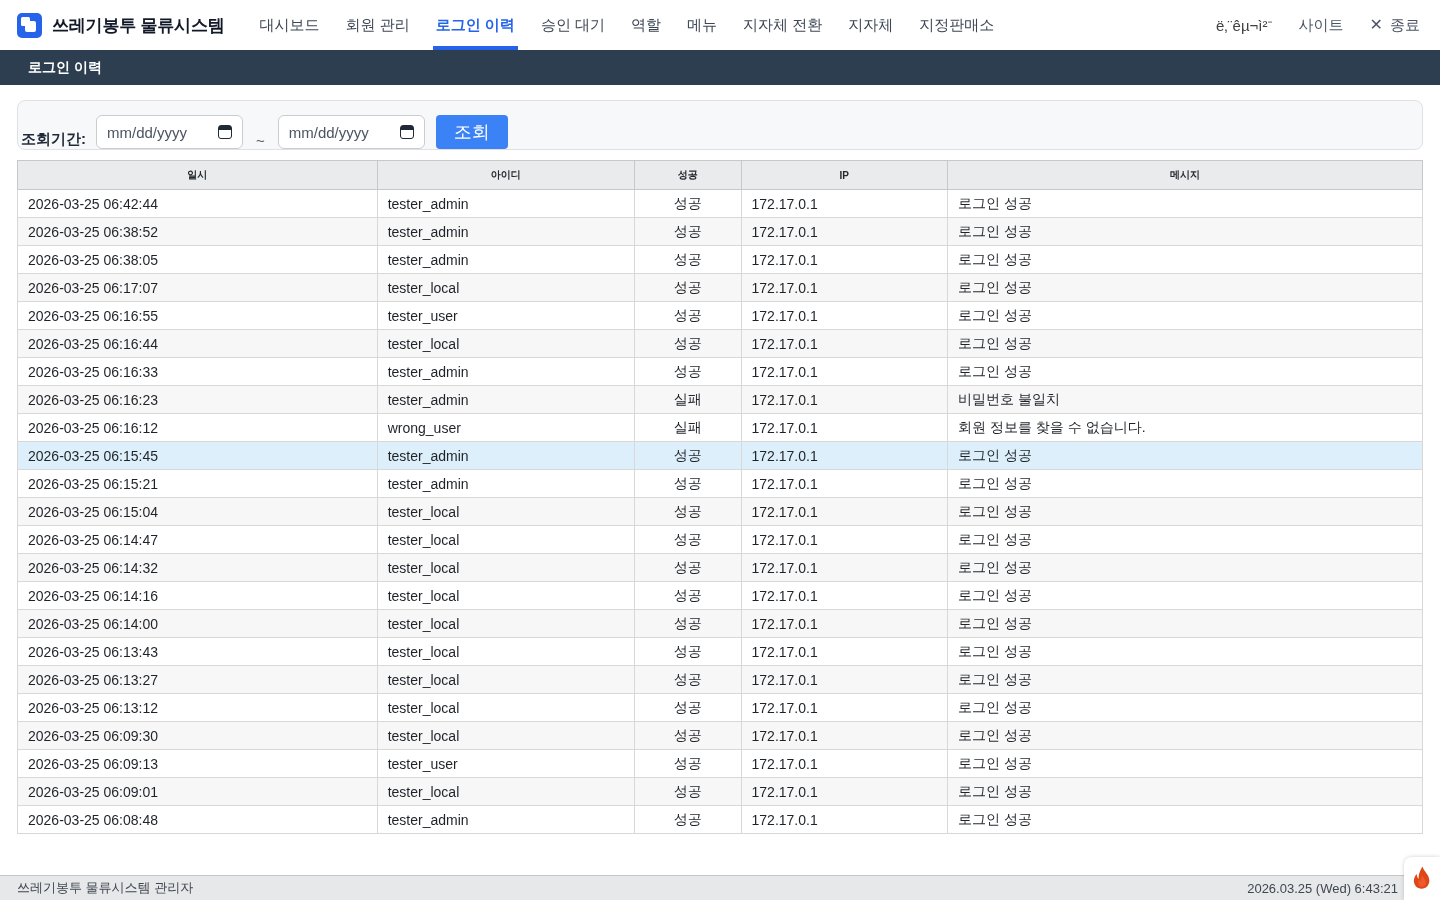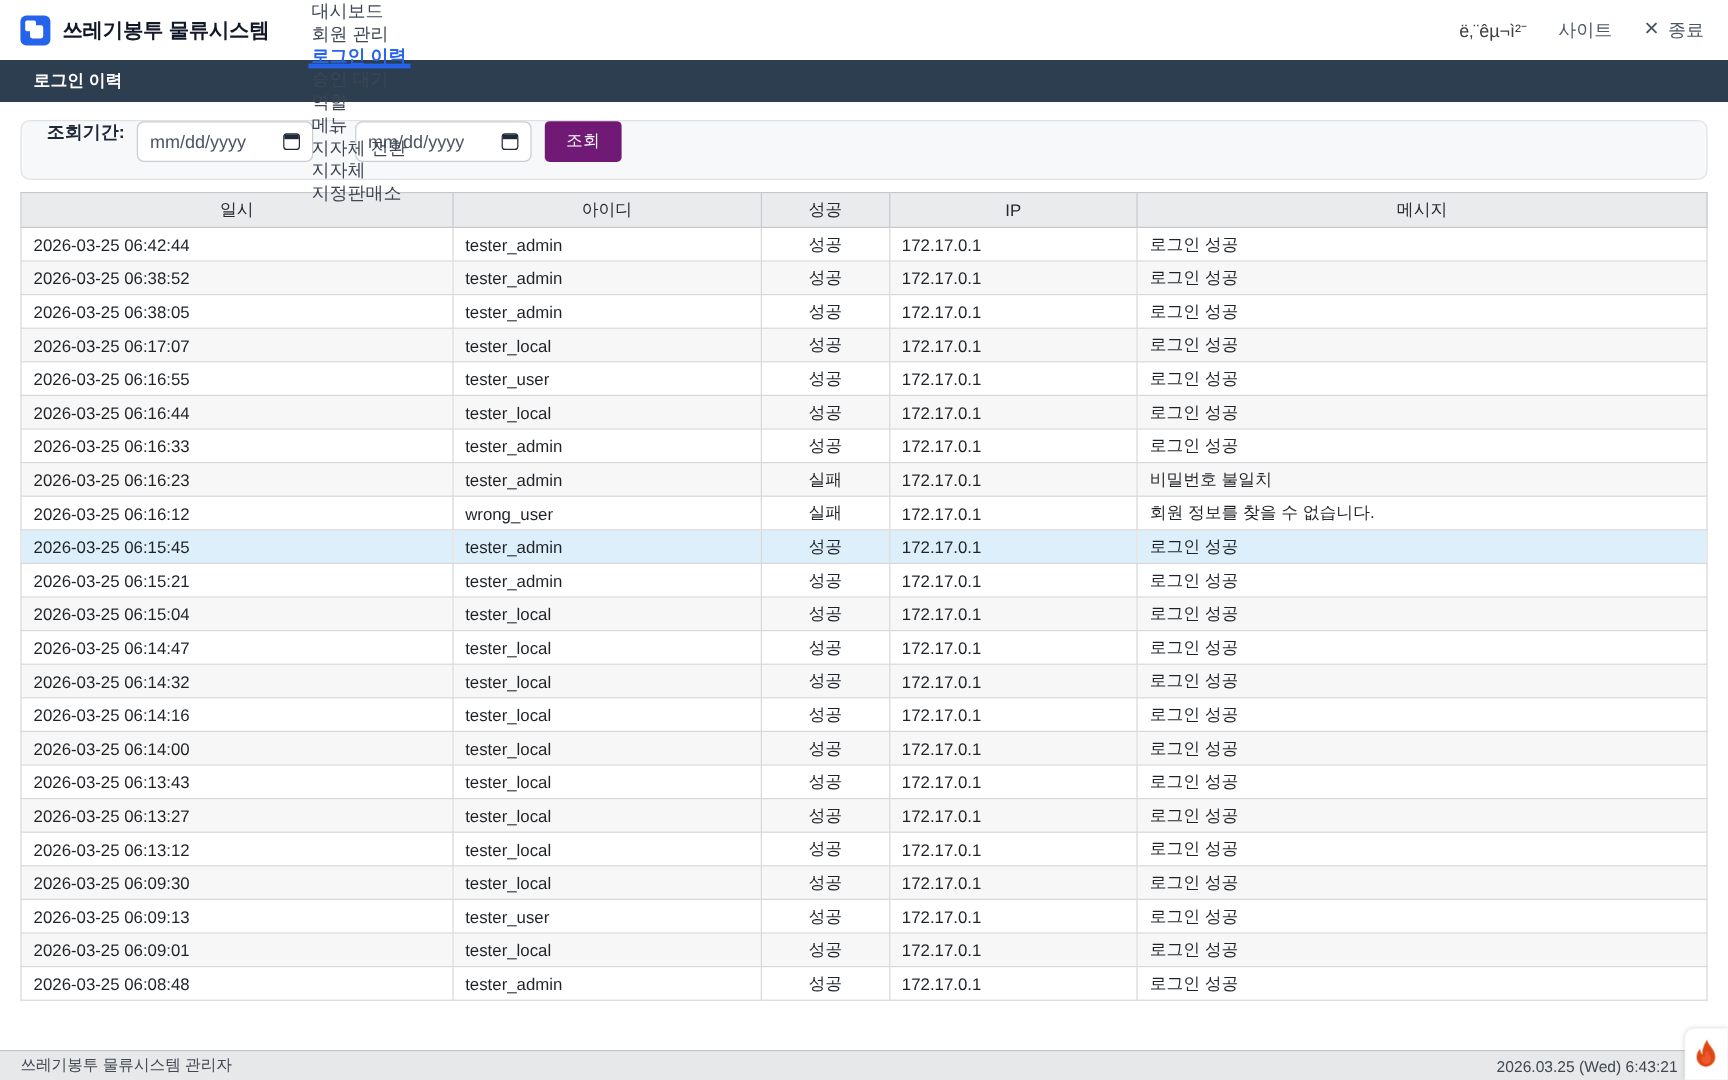--- a/index.html
+++ b/index.html
@@ -10,59 +10,59 @@
   .topnav { height:50px; background:#fff; display:flex; align-items:center;
             padding:0 20px 0 17px; }
   .brand { display:flex; align-items:center; gap:10px; margin-right:22px; }
   .logo { width:25px; height:25px; background:#2563eb; border-radius:5px;
           position:relative; flex:0 0 auto; }
   .logo::before { content:""; position:absolute; left:4px; top:4px; width:9px; height:9px;
                   background:#fff; border-radius:1.5px; }
   .logo::after { content:""; position:absolute; left:8px; top:8px; width:11px; height:11px;
                  background:#fff; border-radius:2px; }
   .brand-title { font-size:17px; font-weight:700; color:#111827; letter-spacing:-0.2px; }
-  .nav-items { display:flex; align-items:stretch; height:50px;flex-direction:column; }
+  .nav-items { display:flex; align-items:stretch; height:50px; }
   .nav-item { display:flex; align-items:center; padding:0 13px; font-size:15px;
               color:#3d4654; cursor:pointer; position:relative; white-space:nowrap; }
   .nav-item.active { color:#2563eb; font-weight:700; }
   .nav-item.active::after { content:""; position:absolute; left:10px; right:10px;
                             bottom:0; height:4px; background:#2563eb; }
   .nav-right { margin-left:auto; display:flex; align-items:center; gap:26px; }
   .nav-user { font-size:15px; color:#404040; }
   .nav-site { font-size:15px; color:#4b5563; cursor:pointer; }
   .nav-logout { display:flex; align-items:center; gap:7px; font-size:15px;
                 color:#4b5563; cursor:pointer; }
   .x-icon { font-size:16px; color:#4b5563; line-height:1; }
 
   
   .titlebar { height:35px; background:#2d3e50; color:#fff; display:flex;
               align-items:center; padding:0 28px; font-size:14px; font-weight:700; }
 
   
   .filter-card { margin:15px 17px 10px 17px; height:50px; background:#f7f8fa;
                  border:1px solid #dfe1e5; border-radius:8px; display:flex;
-                 align-items:flex-start; padding:0 21px; gap:10px; }
+                 align-items:flex-end; padding:0 3px; gap:10px; }
   .filter-label { font-size:15px; font-weight:700; color:#1f2937; }
   .date-input { width:147px; height:34px; background:#fff; border:1px solid #c9cdd2;
                 border-radius:6px; display:flex; align-items:center;
                 padding:0 10px; gap:8px; cursor:text; }
   .date-text { font-size:15px; color:#4b5563; flex:1; }
   .cal-icon { width:14px; height:14px; border:1.7px solid #1f2937; border-radius:3px;
               position:relative; flex:0 0 auto; }
   .cal-icon::before { content:""; position:absolute; top:0px; left:0px; right:0px;
                       height:4px; background:#1f2937; }
   .tilde { font-size:15px; color:#4b5563; margin:0 3px; }
-  .search-btn { height:34px; margin-left:1px; padding:0 18px; background:#701a75;
-                color:#fff; border:none; border-radius:4px; font-size:14px;
+  .search-btn { height:34px; margin-left:1px; padding:0 18px; background:#3b82f6;
+                color:#fff; border:none; border-radius:4px; font-size:18px;
                 cursor:pointer; font-family:Liberation Serif, serif; }
 
   
   .table-wrap { margin:0 17px; }
   table { width:100%; border-collapse:collapse; table-layout:fixed; }
-  th { background:#e9ebed; border:1px solid #c6c9cc; font-size:14px; font-weight:400;
+  th { background:#e9ebed; border:1px solid #c6c9cc; font-size:10px; font-weight:700;
        color:#24292f; height:29px; text-align:center; }
   td { border:1px solid #d8d8d8; font-size:14px; color:#1f2328; height:28px;
        padding:0 10px; white-space:nowrap; overflow:hidden; }
   tbody tr:nth-child(even) { background:#f7f7f7; }
   tbody tr.hl { background:#ddeffa !important; }
   td.c-status { text-align:center; padding:0; }
 
   
   .footer { position:fixed; left:0; right:0; bottom:0; height:25px; background:#e7e8ea;
             border-top:1px solid #c5c6c8; display:flex; align-items:center;

